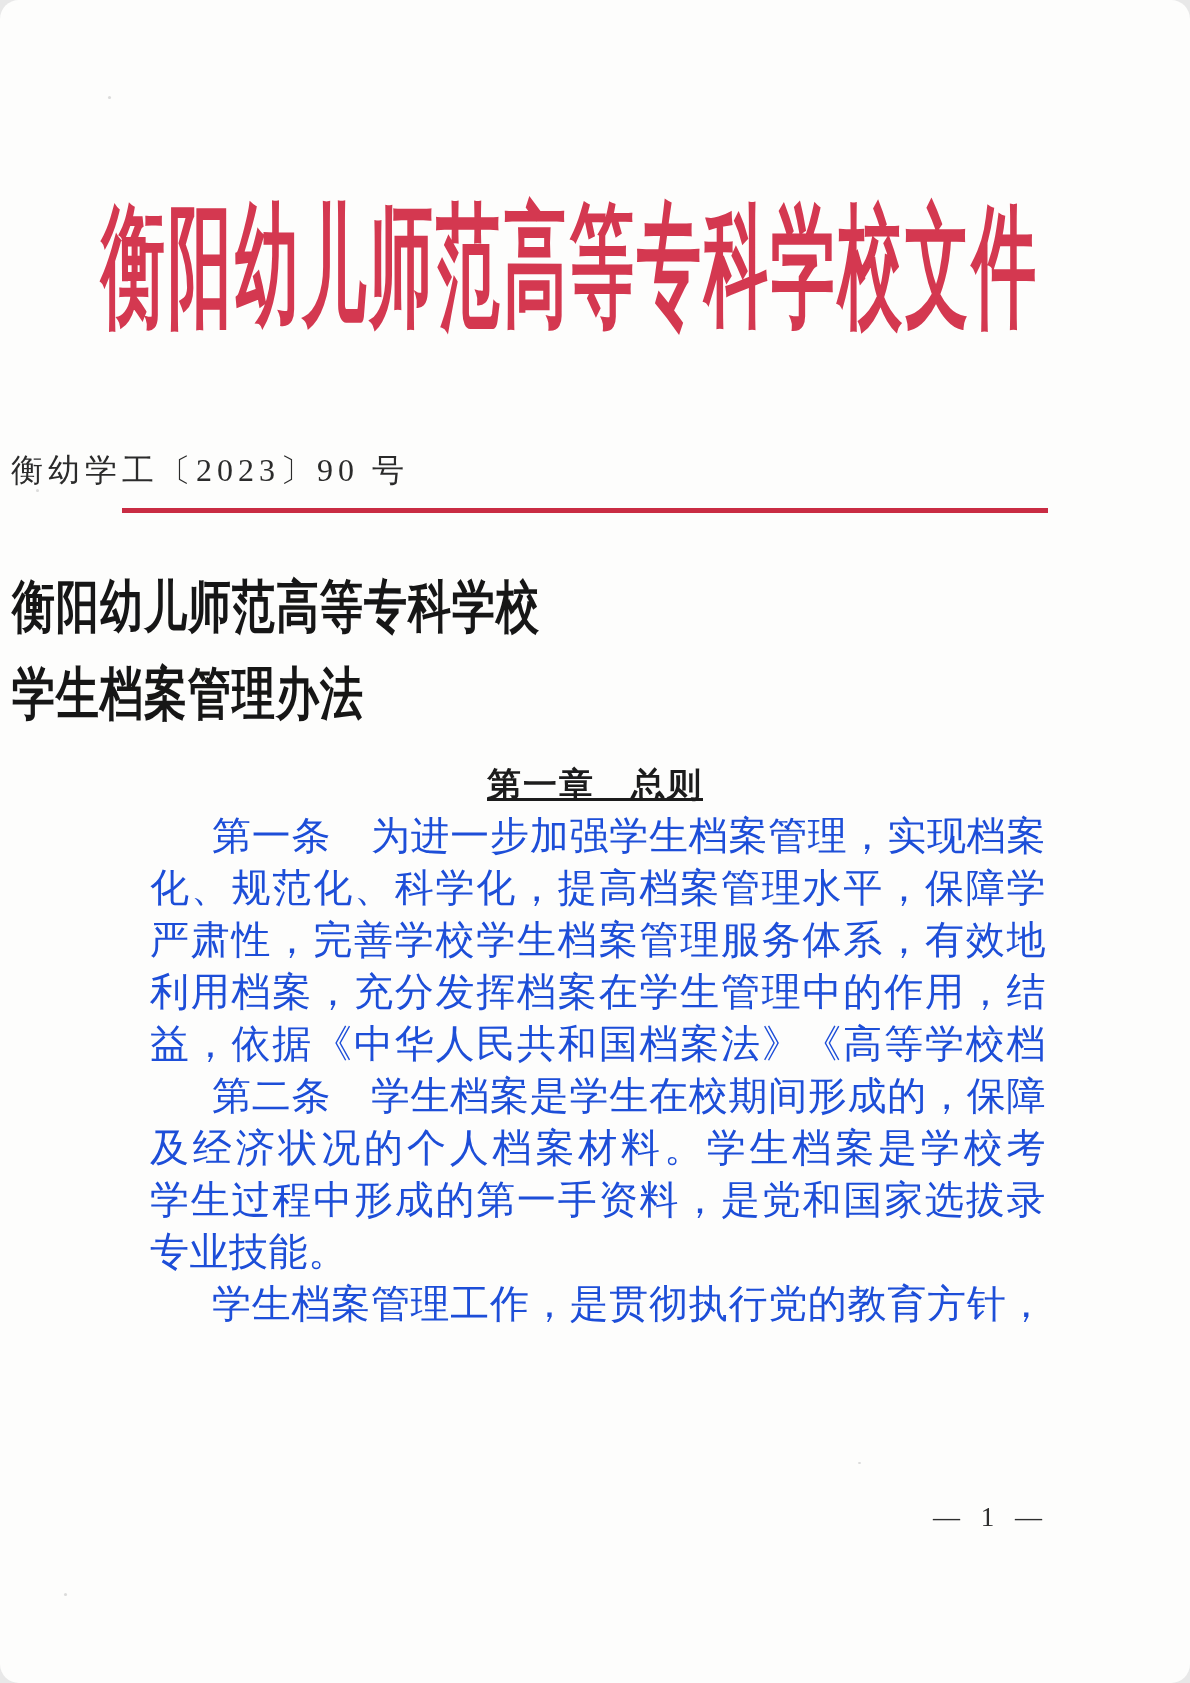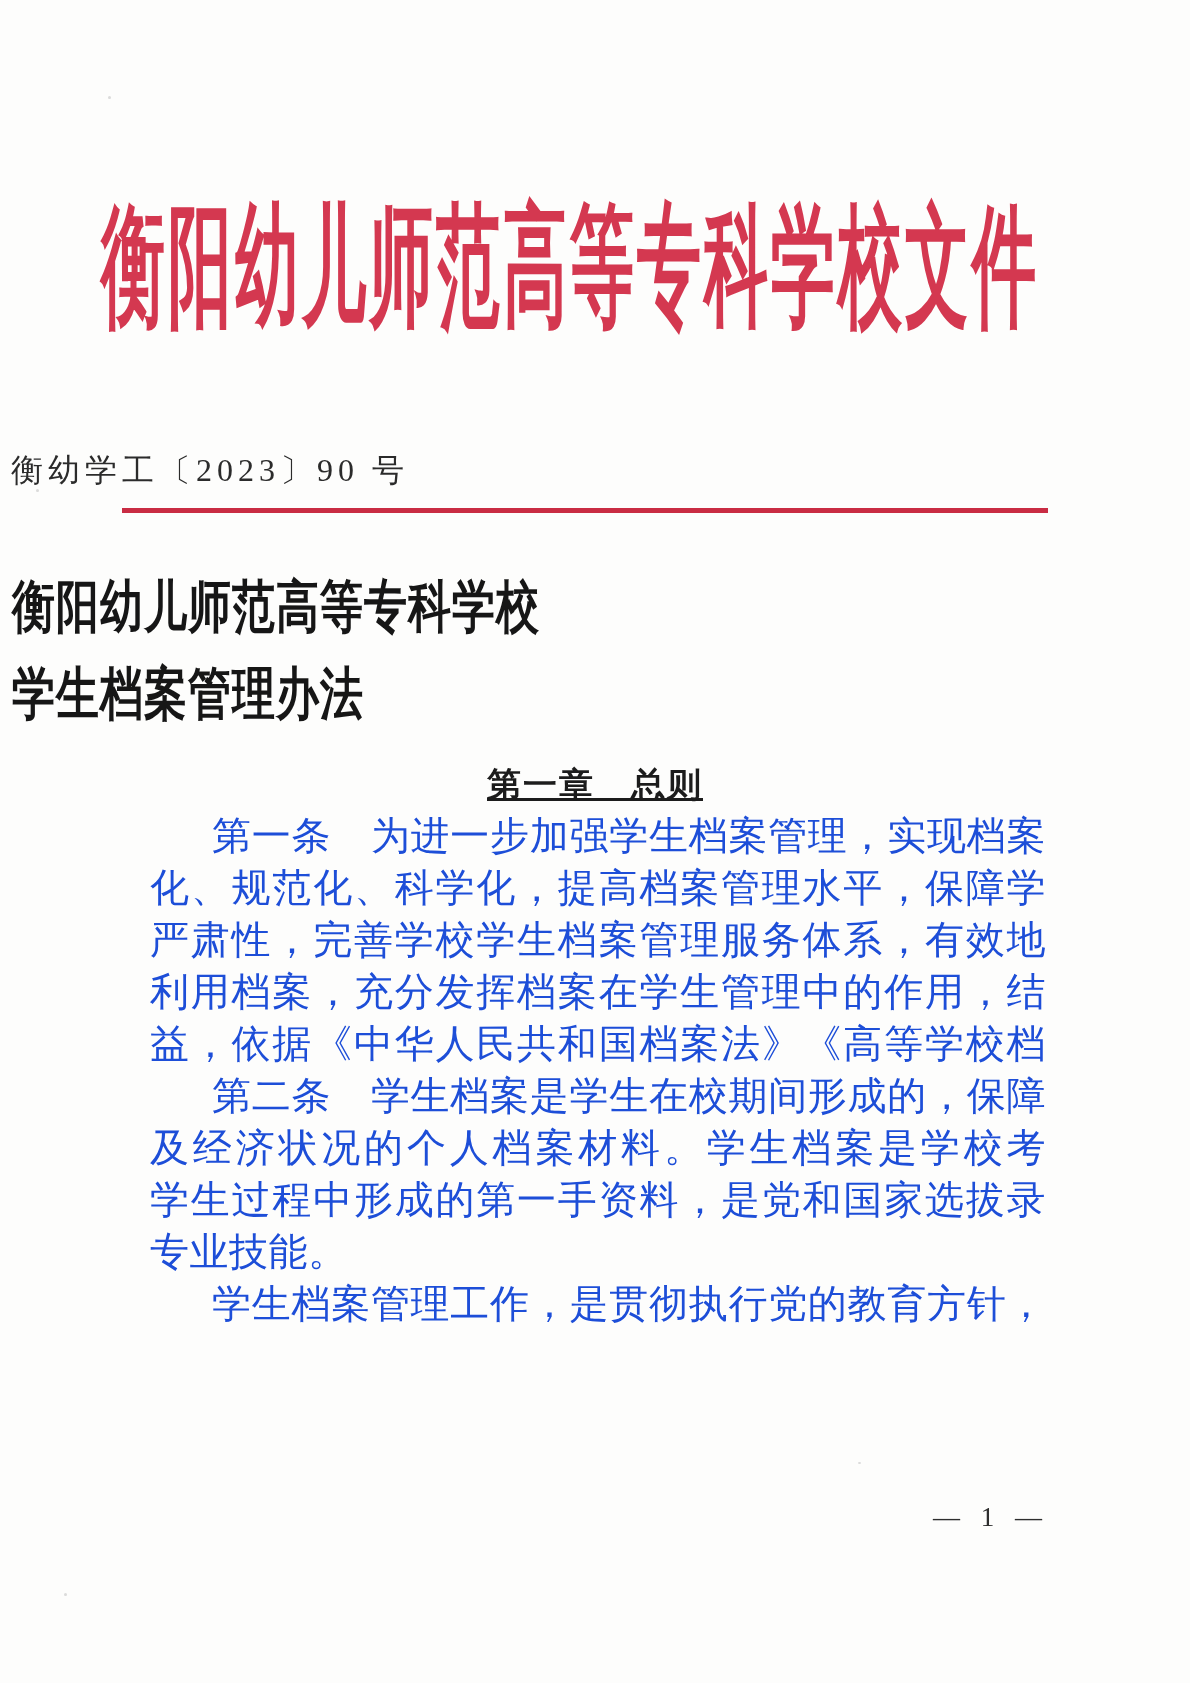--- a/index.html
+++ b/index.html
@@ -1,19 +1,20 @@
 <!DOCTYPE html>
 <html><head>
 <meta charset="utf-8">
 <style>
   html,body { margin:0; padding:0; background:#e8e8e8; }
   .page {
     position:relative; width:1190px; height:1683px; margin:0 auto;
     background:#fdfdfc; overflow:hidden; color:#222;
     font-family:"Liberation Serif","DejaVu Serif",serif;
+    border-radius:19px;
   }
   
   .red-header {
     position:absolute; top:200px; left:-25px; width:100%;
     text-align:center;
   }
   .red-header-text {
     display:inline-block; white-space:nowrap;
     font-family:"Liberation Serif","DejaVu Serif",serif;
     font-weight:700; font-size:64px; line-height:66px; letter-spacing:3px;

